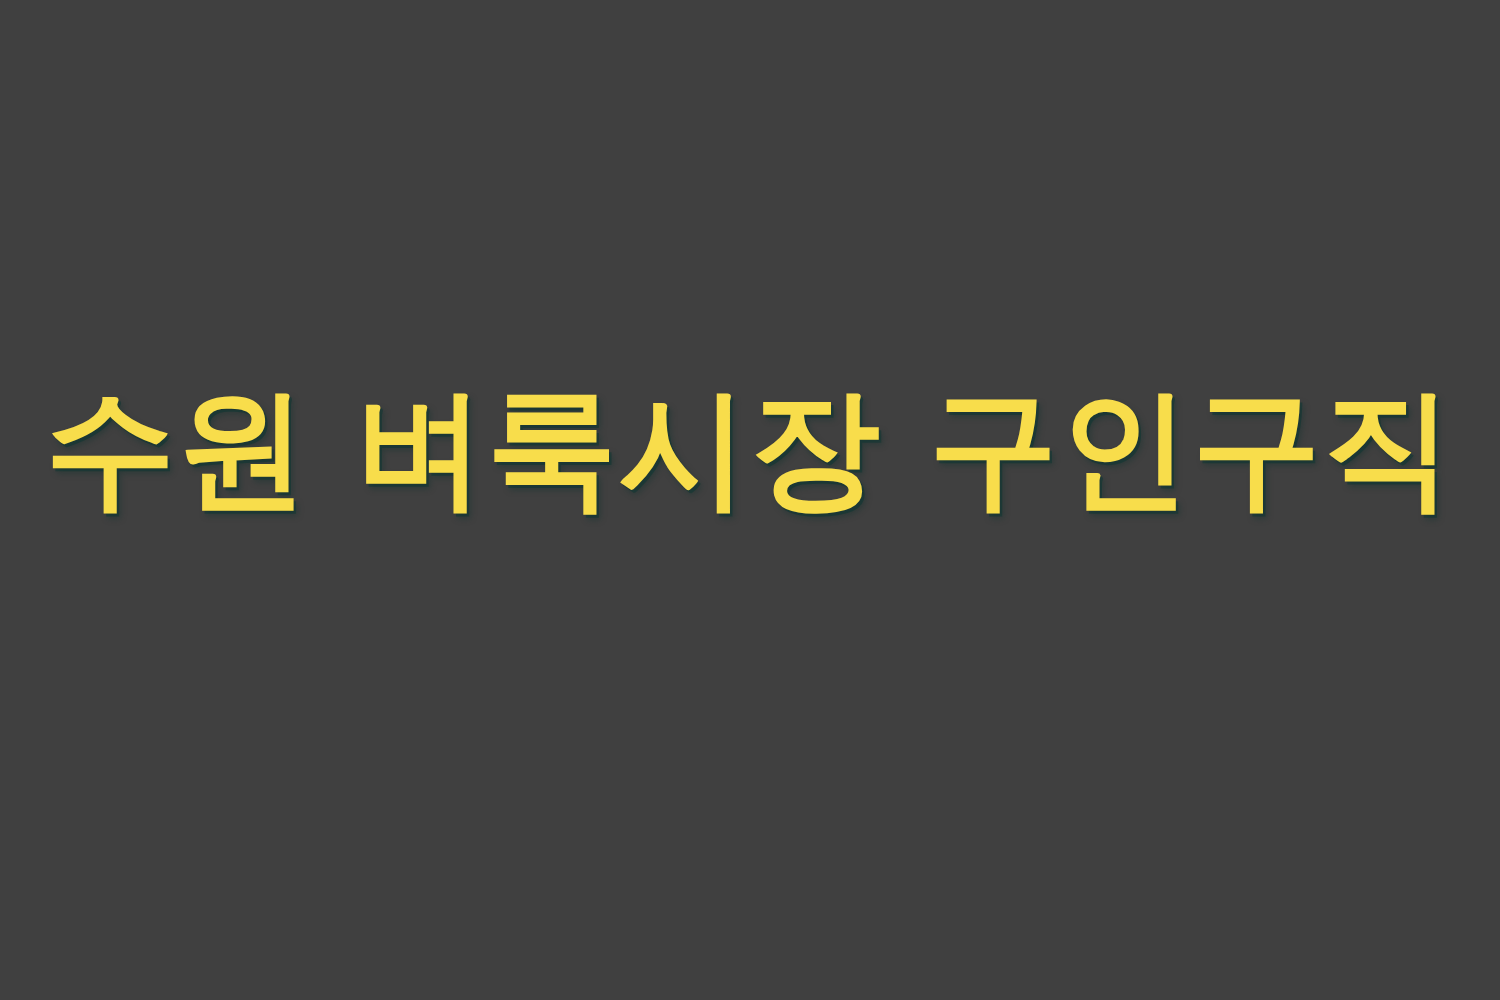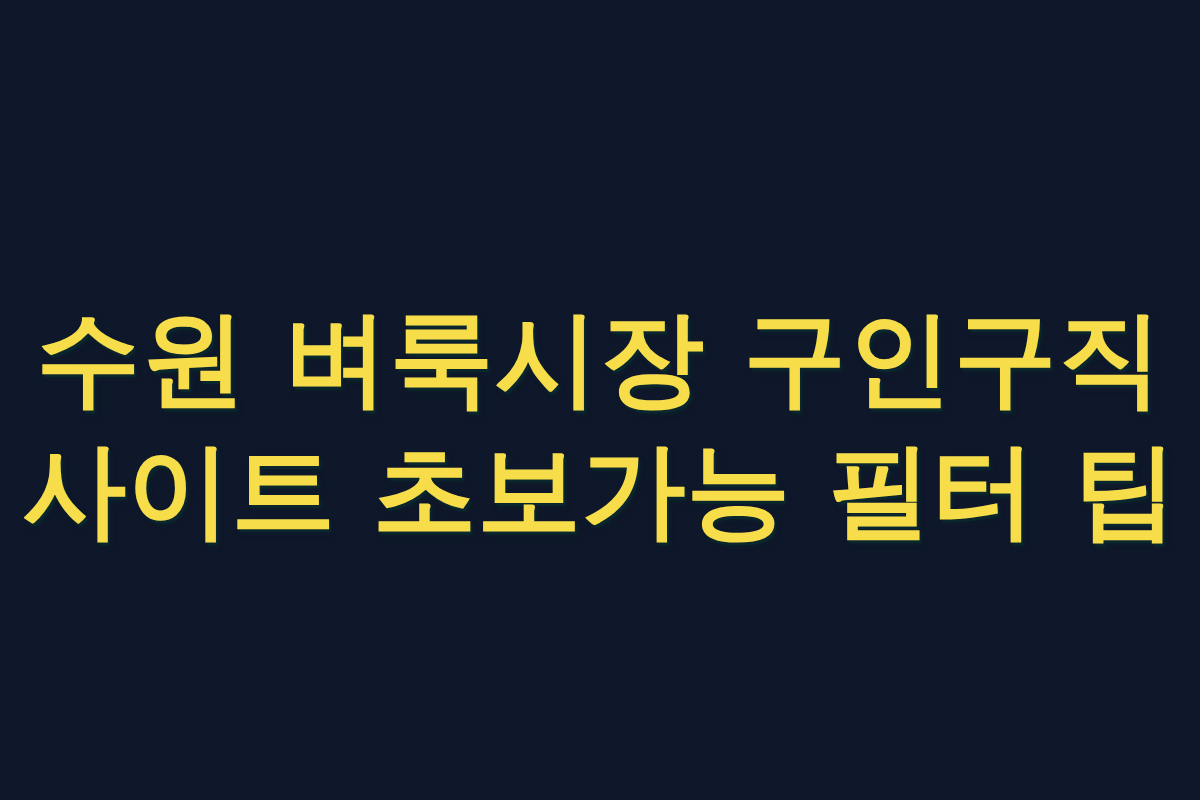--- a/index.html
+++ b/index.html
@@ -47,20 +47,19 @@
     -webkit-font-smoothing: antialiased;
   }
 
   .title-line.line-2 {
     letter-spacing: 0.005em;
   }
 </style>
 </head>
 <body>
 
-<div class="canvas" style="background-color: #0f172a;">
+<div class="canvas" style="background-color: #404040;">
 
   <div class="title-block">
     <span class="title-line line-1" style="color: rgb(248, 221, 75);">수원 벼룩시장 구인구직</span>
-    <span class="title-line line-2" style="color: rgb(248, 221, 75);">사이트 초보가능 필터 팁</span>
   </div>
 
 </div>
 
 </body></html>

